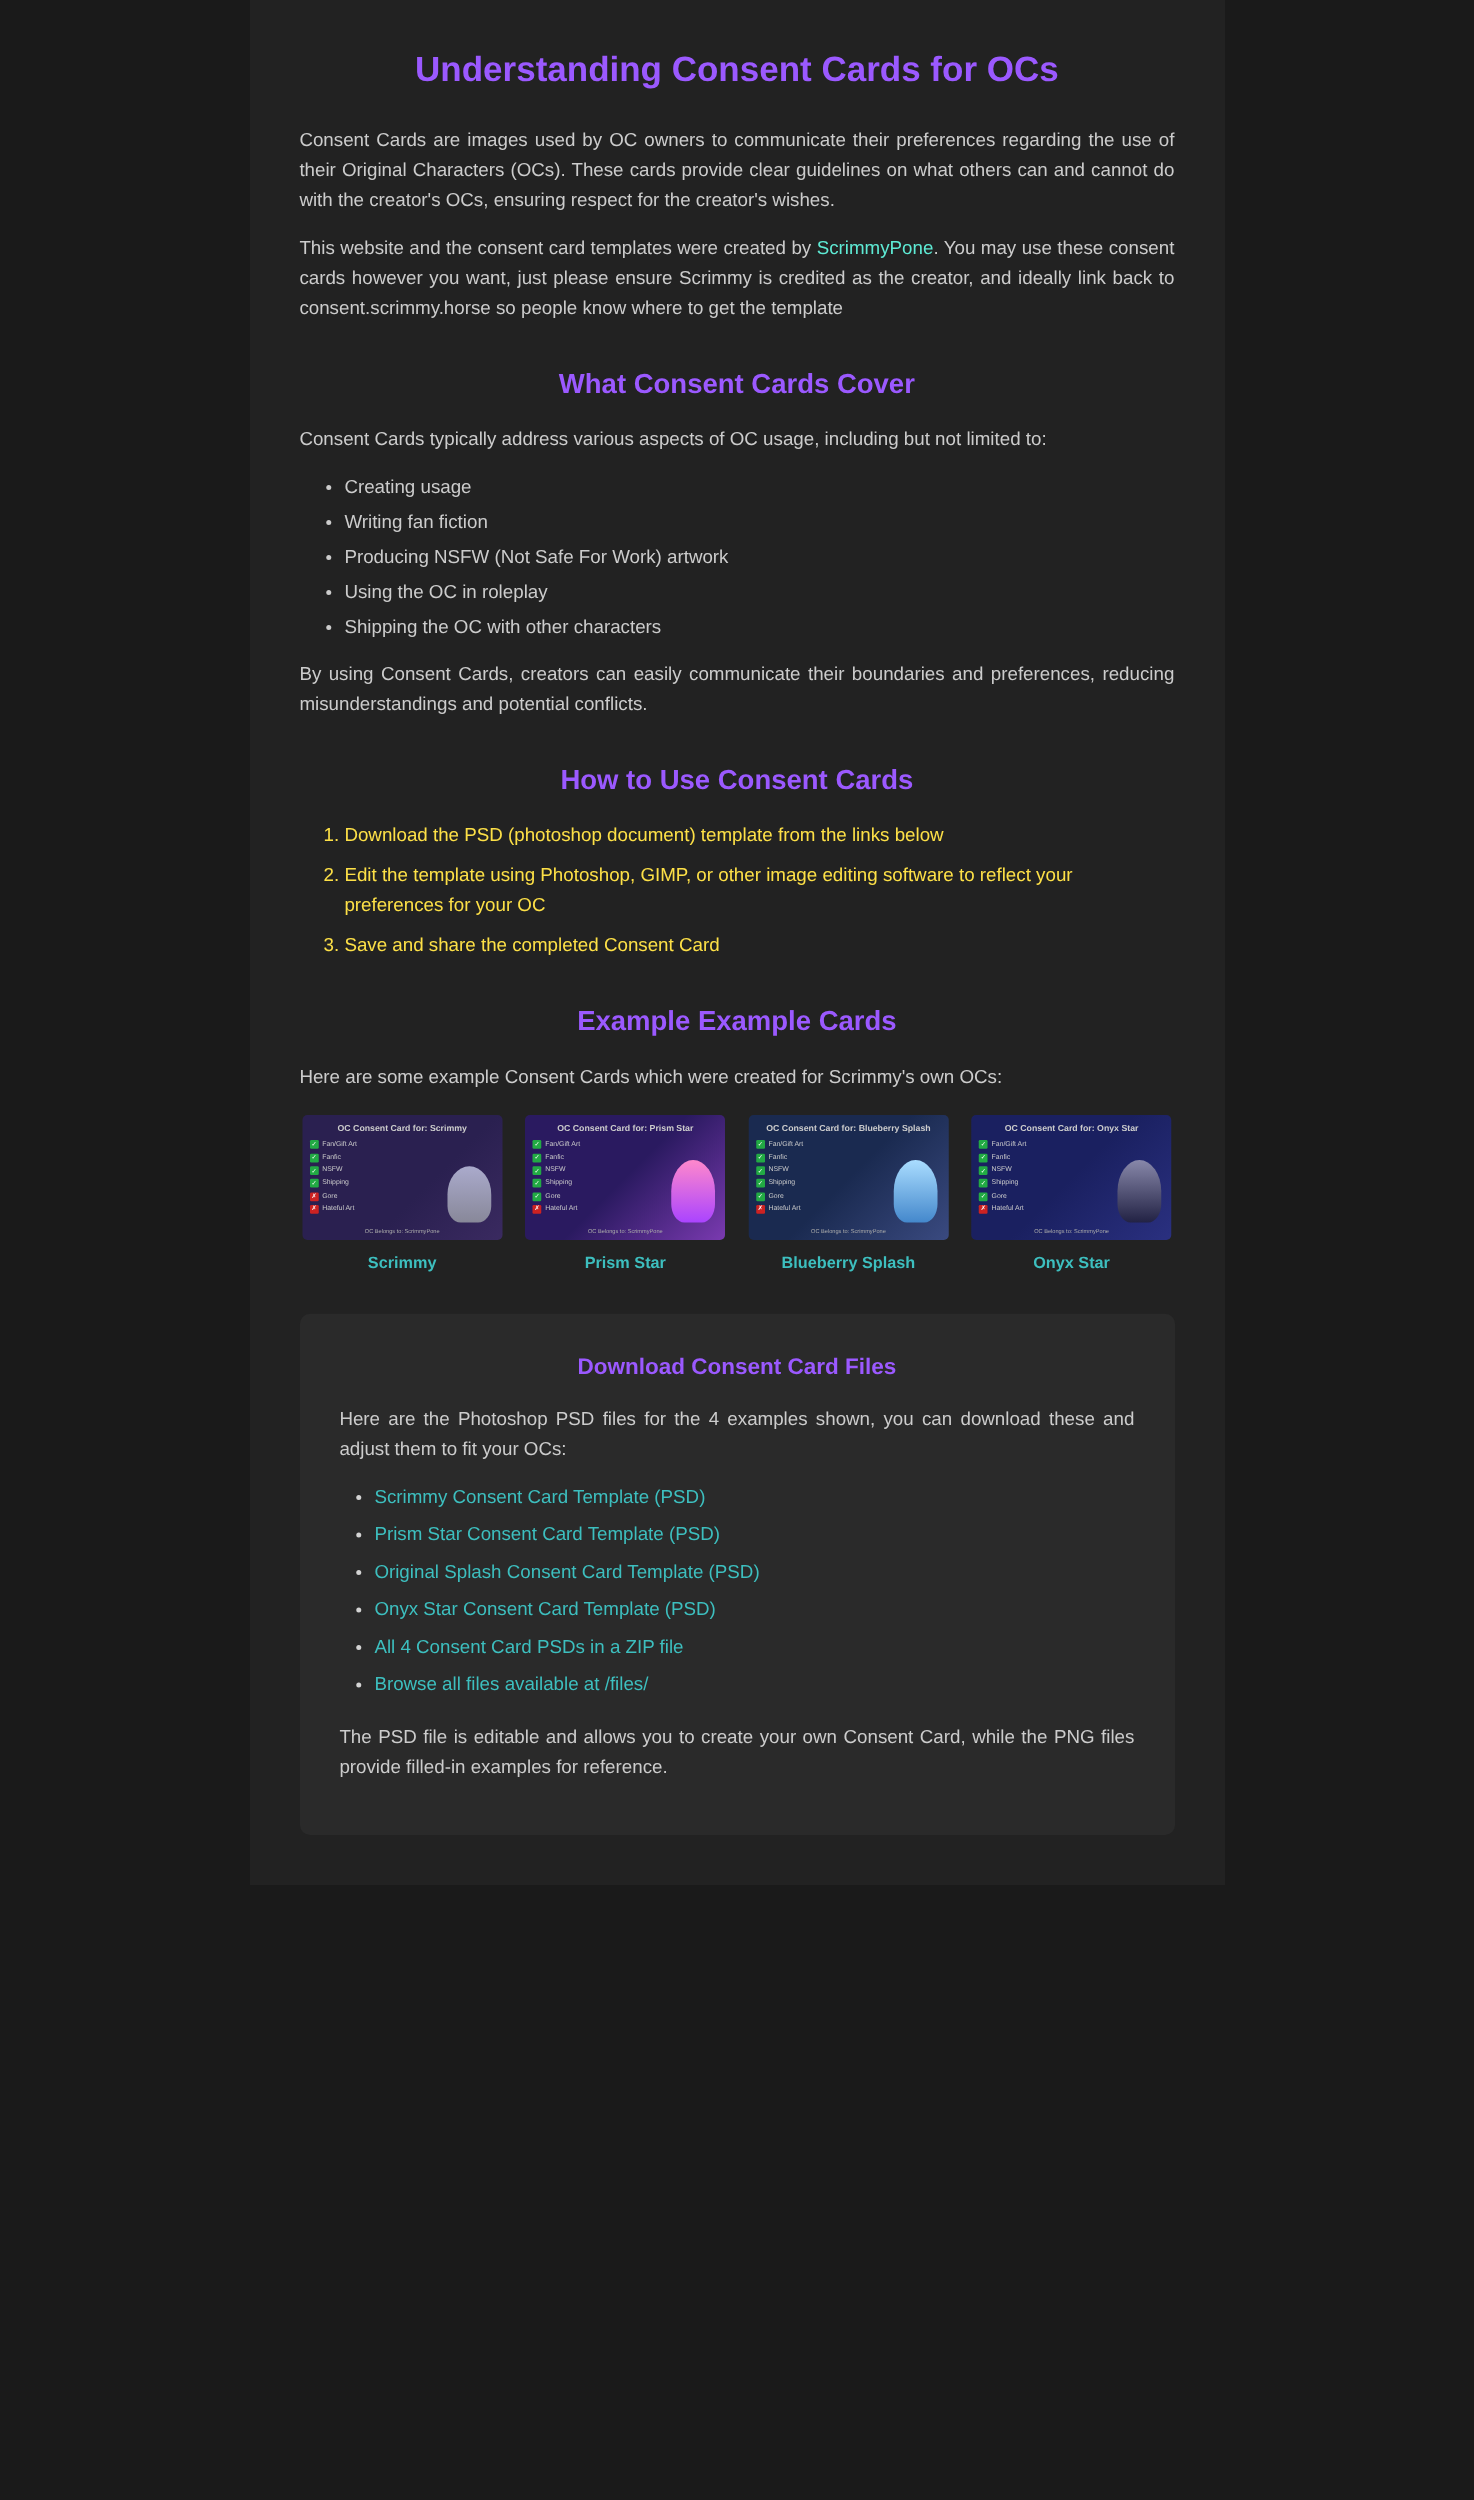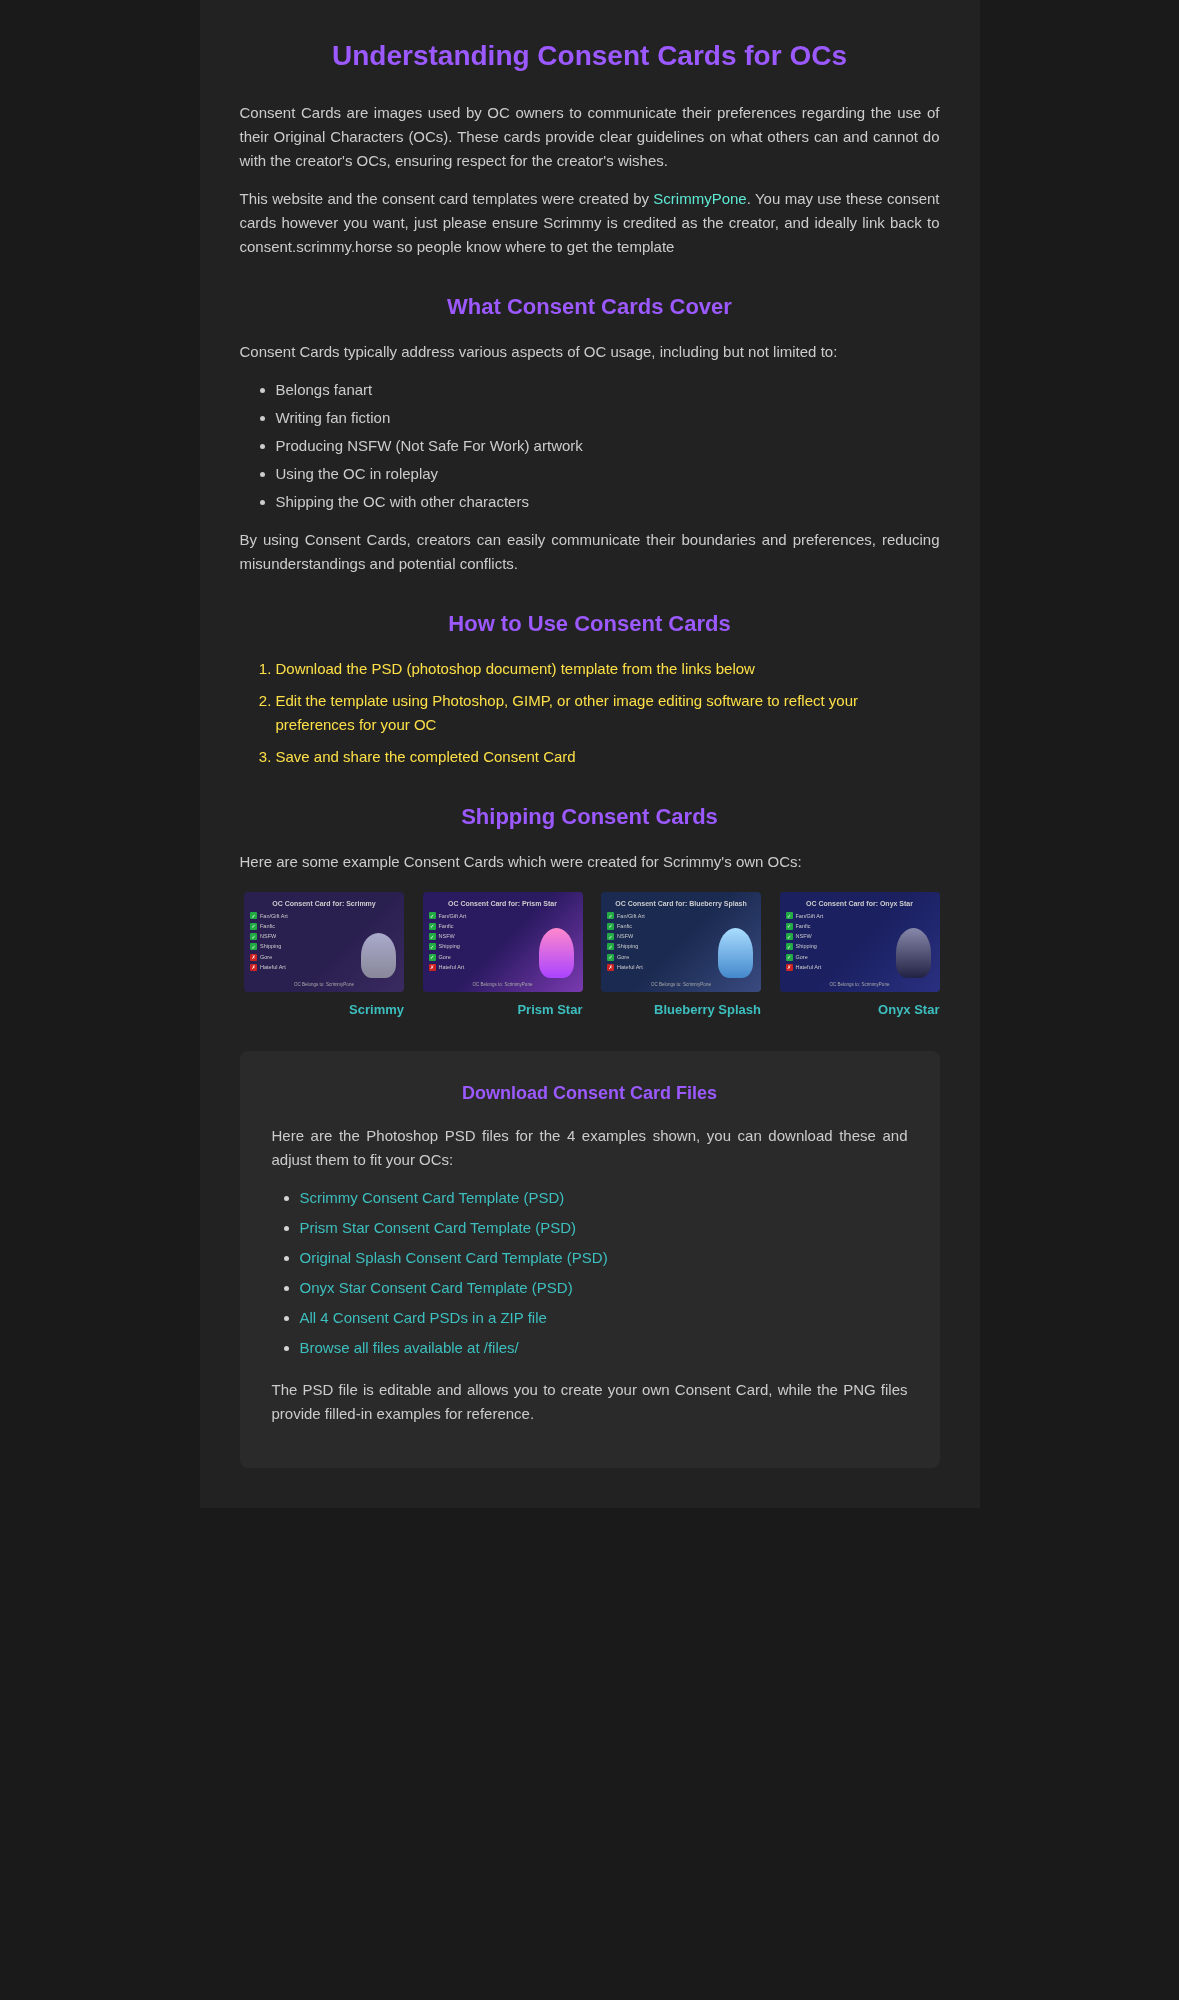--- a/index.html
+++ b/index.html
@@ -76,21 +76,21 @@
       display: flex;
       flex-direction: row;
       gap: 14px;
       margin: 18px 0 10px 0;
       justify-content: center;
     }
 
     .example-card-item {
       display: flex;
       flex-direction: column;
-      align-items: flex-end;
+      align-items: center;
       flex: 1;
     }
 
     .card-thumbnail {
       width: 160px;
       height: 100px;
       border-radius: 4px;
       display: flex;
       flex-direction: column;
       padding: 6px 6px 4px 6px;
@@ -240,38 +240,38 @@
 
   <p class="body-text">
     <span>This website and the consent card templates were created by </span><a href="#">ScrimmyPone</a><span>. You may use these consent cards however you want, just please ensure Scrimmy is credited as the creator, and ideally link back to consent.scrimmy.horse so people know where to get the template</span>
   </p>
 
   <h2 class="section-heading">What Consent Cards Cover</h2>
 
   <p class="body-text">Consent Cards typically address various aspects of OC usage, including but not limited to:</p>
 
   <ul class="bullet-list">
-    <li>Belongs fanart</li>
+    <li>Creating usage</li>
     <li>Writing fan fiction</li>
     <li>Producing NSFW (Not Safe For Work) artwork</li>
     <li>Using the OC in roleplay</li>
     <li>Shipping the OC with other characters</li>
   </ul>
 
   <p class="body-text">By using Consent Cards, creators can easily communicate their boundaries and preferences, reducing misunderstandings and potential conflicts.</p>
 
   <h2 class="section-heading">How to Use Consent Cards</h2>
 
   <ol class="numbered-list">
     <li>Download the PSD (photoshop document) template from the links below</li>
     <li>Edit the template using Photoshop, GIMP, or other image editing software to reflect your preferences for your OC</li>
     <li>Save and share the completed Consent Card</li>
   </ol>
 
-  <h2 class="section-heading">Shipping Consent Cards</h2>
+  <h2 class="section-heading">Example Example Cards</h2>
 
   <p class="body-text">Here are some example Consent Cards which were created for Scrimmy's own OCs:</p>
 
   <div class="example-cards-row">
 
     <div class="example-card-item">
       <div class="card-thumbnail scrimmy-bg">
         <div class="card-title-text">OC Consent Card for: Scrimmy</div>
         <div style="display:flex; flex-direction:row; flex:1;">
           <div class="card-rows">

